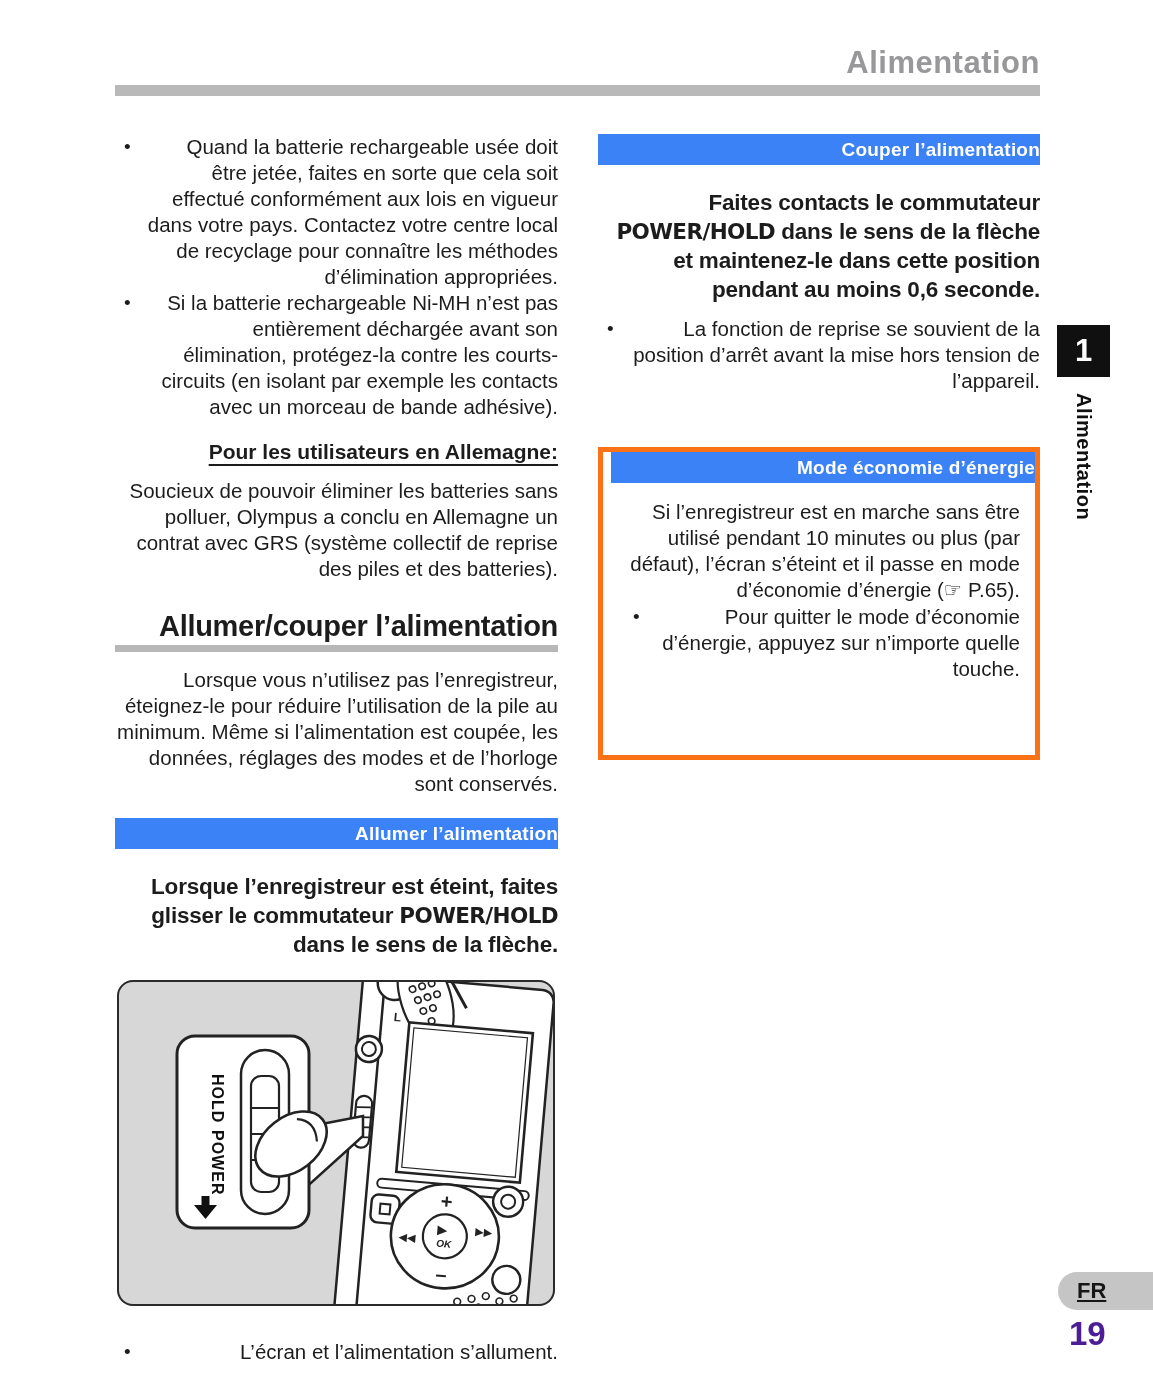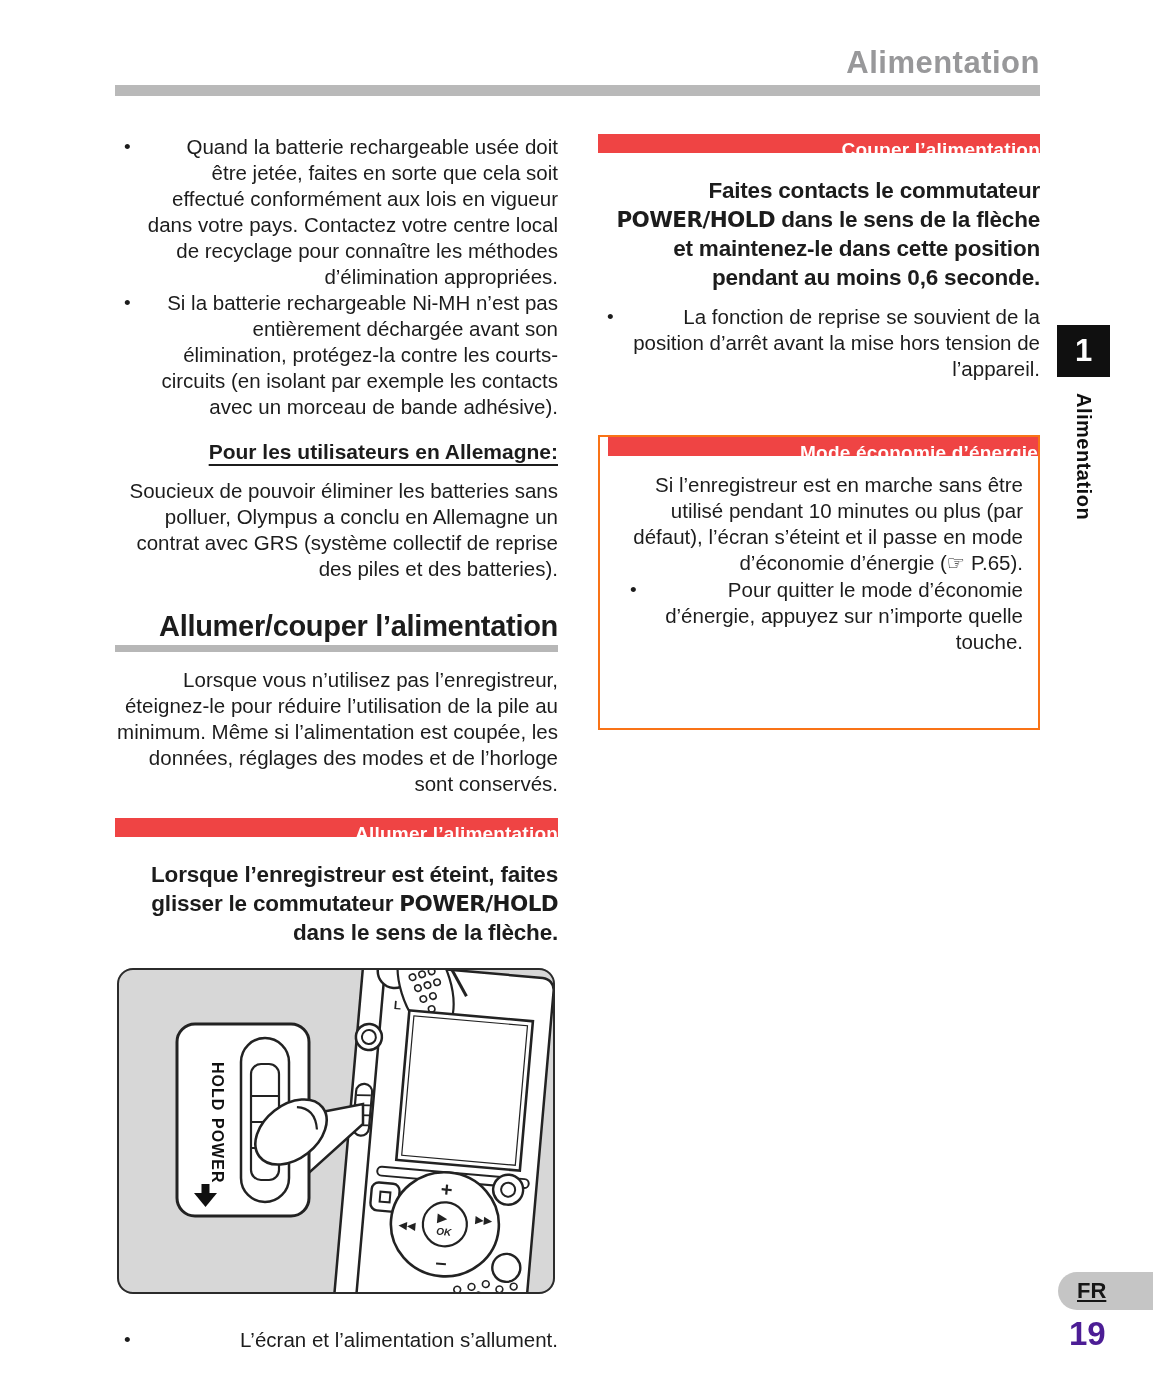--- a/index.html
+++ b/index.html
@@ -34,35 +34,35 @@
   }
   .germany-p { margin-bottom:28px; }
 
   .section-h {
     font-size:29px; font-weight:bold; letter-spacing:-0.3px; margin:0; line-height:32px;
   }
   .section-rule { height:7px; background:#b7b7b7; margin:3px 0 15px; }
   .intro { margin-bottom:21px; }
 
   .black-bar {
-    background:#ef4444; color:#ffffff; font-size:19px; font-weight:bold;
-    height:19px; line-height:31px; padding-left:16px; letter-spacing:0.2px;
+    background:#3b82f6; color:#ffffff; font-size:19px; font-weight:bold;
+    height:31px; line-height:31px; padding-left:16px; letter-spacing:0.2px;
   }
   .bar-gap { margin-bottom:23px; }
 
   .instruction {
     font-size:22.5px; line-height:29px; font-weight:bold; letter-spacing:-0.2px;
     margin-bottom:19px;
   }
   .instruction .key { font-family:"DejaVu Sans", sans-serif; font-size:21.5px; letter-spacing:-0.6px; }
 
   .col-r .instruction { margin-bottom:12px; }
   .col-r ul.blist { margin-bottom:53px; }
 
-  .mode-box { border:2px solid #f97316;padding-left:8px; }
+  .mode-box { border:5px solid #f97316;padding-left:8px; }
   .mode-box .black-bar { padding-left:13px; }
   .mode-box-body { padding:16px 15px 20px 13px; }
   .mode-box-body p { margin-bottom:1px; }
 
   figure.device-fig { margin:0 0 27px 0; }
   .result-list { margin-top:0; }
 
   
   .chapter-tab {
     position:absolute; left:1057px; top:325px; width:53px; height:52px;

